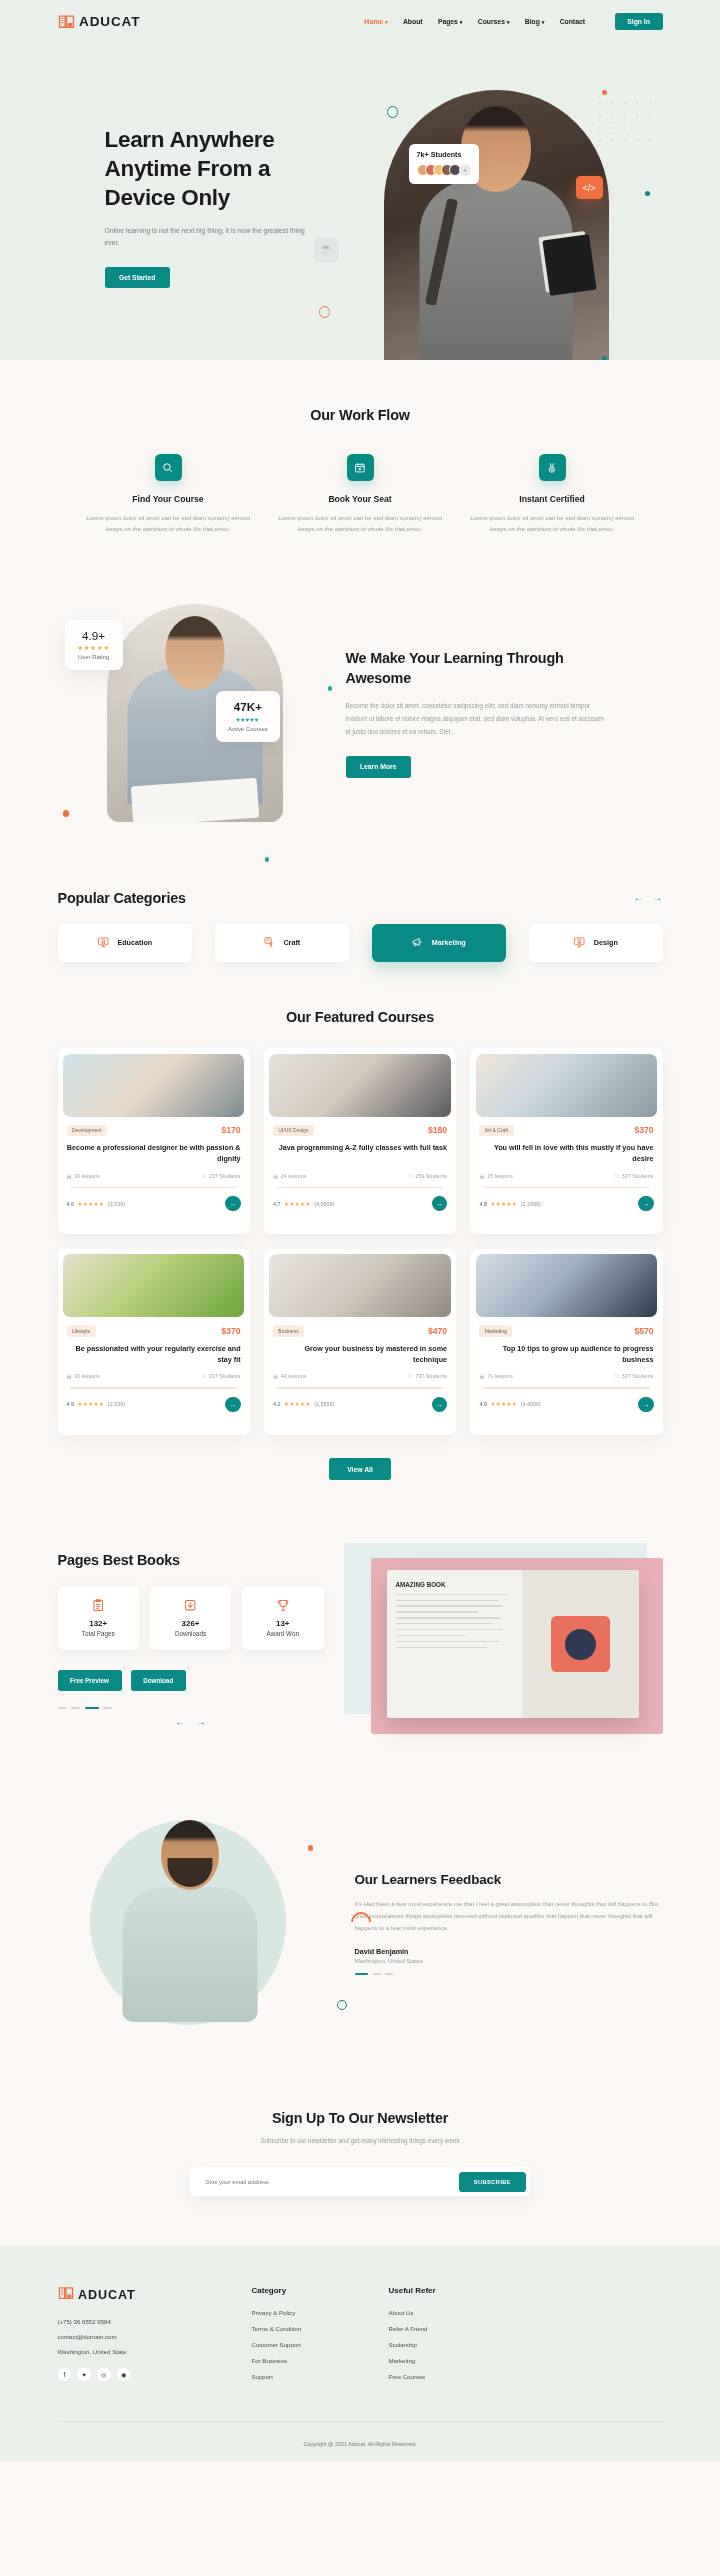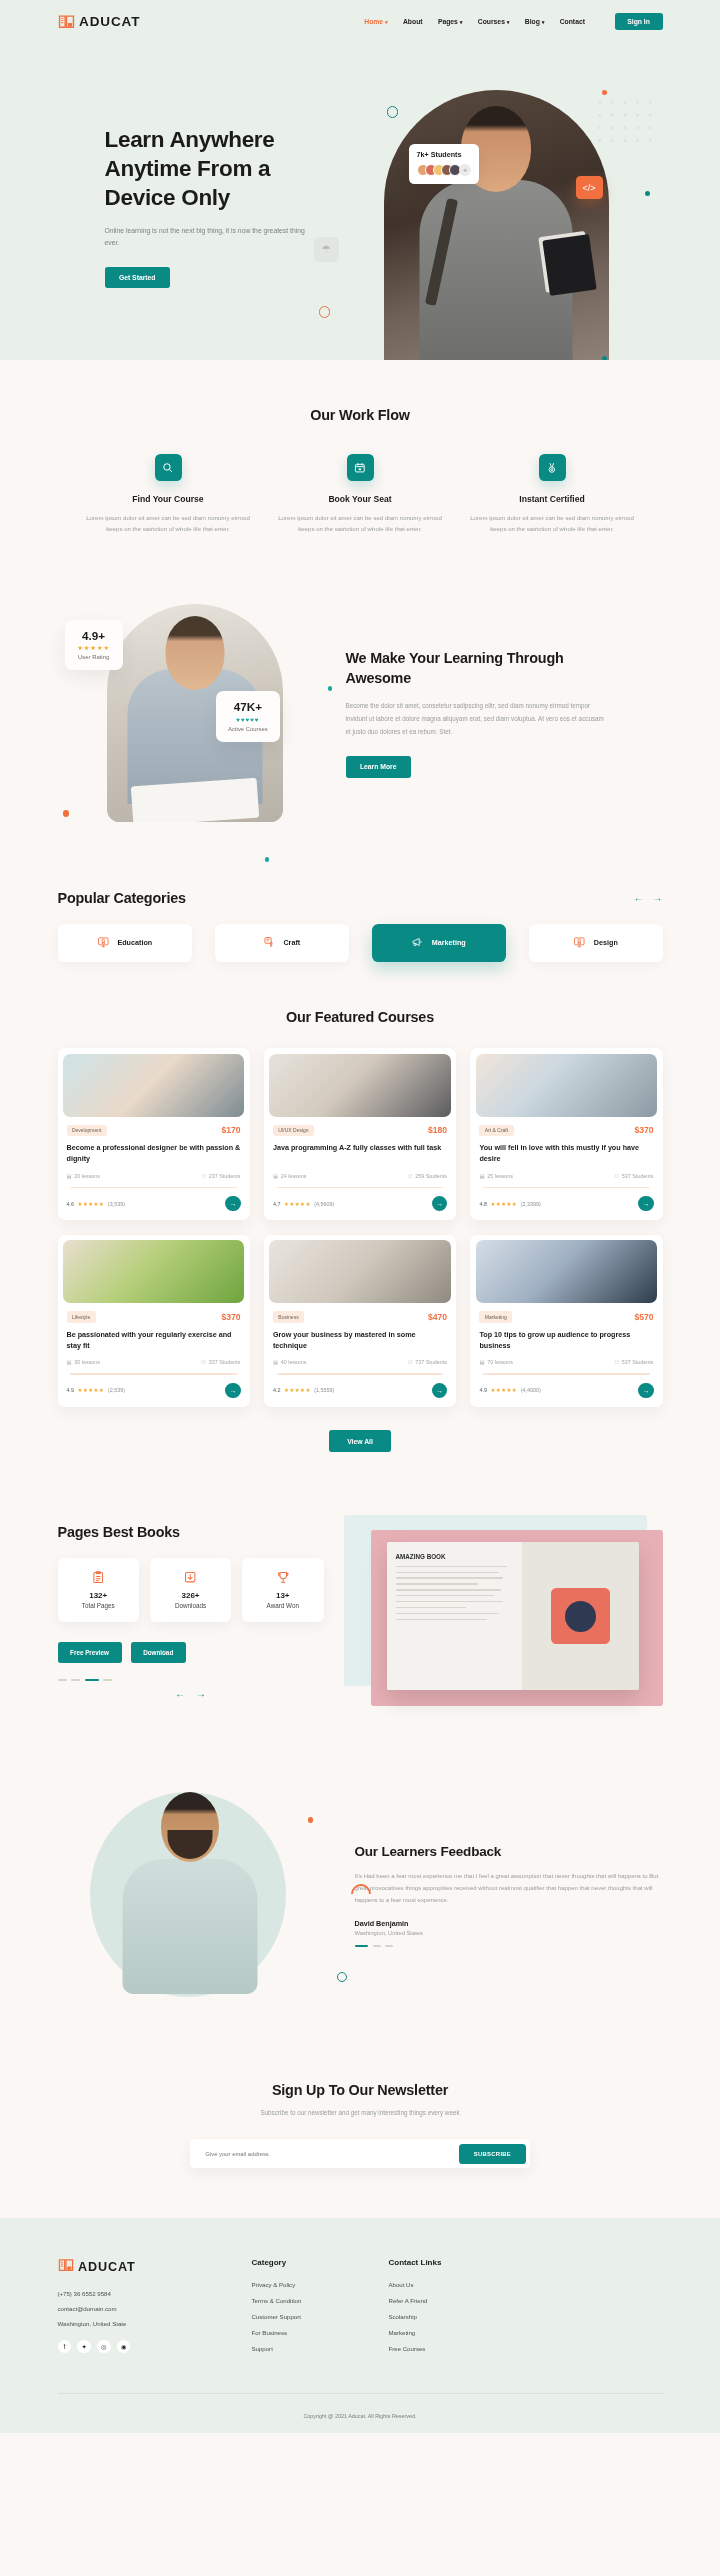--- a/index.html
+++ b/index.html
@@ -137,21 +137,21 @@
     background: linear-gradient(180deg,#b9c4cc 0%,#9aa7b2 100%);
   }
   .learn-photo .paper {
     position: absolute; left: 25px; bottom: 0; width: 126px; height: 40px;
     background: #f7f5f1; border-radius: 3.6px; transform: rotate(-4deg);
   }
   .card-rating {
     position: absolute; left: 7.2px; top: 23.4px; background: #fffdfb; border-radius: 7.2px;
     padding: 9px 12.6px 10px; text-align: center; box-shadow: 0 7.2px 20px rgba(0,0,0,.07); z-index: 4;
   }
-  .card-rating .big { font-size: 11.7px; font-weight: 700; }
+  .card-rating .big { font-size: 11.7px; font-weight: 400; }
   .card-rating .stars { color: #f5a623; font-size: 6.3px; letter-spacing: 0.9px; margin: 2.7px 0 2.7px; }
   .card-rating .cap { font-size: 5.9px; color: #6f6f6f; }
   .card-courses {
     position: absolute; left: 158px; top: 95px; background: #fffdfb; border-radius: 7.2px;
     padding: 9px 12.6px 10px; text-align: center; box-shadow: 0 7.2px 20px rgba(0,0,0,.07); z-index: 4;
   }
   .card-courses .big { font-size: 11.7px; font-weight: 700; }
   .card-courses .hearts { color: #16a8a0; font-size: 6.3px; letter-spacing: 0.9px; margin: 2.7px 0 2.7px; }
   .card-courses .cap { font-size: 5.9px; color: #6f6f6f; }
   .learn-right { width: 261px; }
@@ -176,21 +176,21 @@
   .cat-card .cat-ic { color: #f2703f; display: flex; }
   .cat-card .cat-lb { font-size: 7.2px; font-weight: 700; color: #1b1b1b; }
   .cat-card.active { background: #0a8a84; box-shadow: 0 7.2px 16px rgba(10,138,132,.25); }
   .cat-card.active .cat-ic, .cat-card.active .cat-lb { color: #fff; }
 
   
   .courses { padding: 16px 0 23.4px; }
   .crs-grid { display: grid; grid-template-columns: repeat(3, 1fr); gap: 14.4px; margin-top: 23.4px; }
   .crs-card { background: #fff; border-radius: 7.2px; overflow: hidden; box-shadow: 0 4.5px 14.4px rgba(0,0,0,.05); }
   .crs-thumb { height: 63px; border-radius: 7.2px; margin: 5.4px 5.4px 0; }
-  .crs-body { padding: 8px 9px 9px; }
+  .crs-body { padding: 8px 9px 23px; text-align: right; }
   .crs-top { display: flex; align-items: center; }
   .crs-tag { background: #fdeadf; color: #6b6258; font-size: 5px; padding: 2.7px 5.4px; border-radius: 2.7px; }
   .crs-price { margin-left: auto; color: #f2703f; font-size: 8.6px; font-weight: 700; }
   .crs-title { font-size: 7.2px; font-weight: 700; line-height: 1.5; margin-top: 7.2px; min-height: 21.6px; }
   .crs-meta { display: flex; align-items: center; margin-top: 8px; font-size: 5.4px; color: #a2a7a3; }
   .crs-meta .m2 { margin-left: auto; }
   .crs-meta .mi { margin-right: 2.7px; opacity: .7; }
   .crs-div { height: 1.4px; background: #fae3d4; border-radius: 1.8px; margin: 8px 3.6px 0; }
   .crs-foot { display: flex; align-items: center; margin-top: 8px; }
   .crs-score { font-size: 5.4px; color: #575c58; margin-right: 3.6px; }
@@ -827,21 +827,21 @@
         </div>
         <div class="ft-col">
           <div class="ft-h">Category</div>
           <a href="#" class="ft-link">Privacy &amp; Policy</a>
           <a href="#" class="ft-link">Terms &amp; Condition</a>
           <a href="#" class="ft-link">Customer Support</a>
           <a href="#" class="ft-link">For Business</a>
           <a href="#" class="ft-link">Support</a>
         </div>
         <div class="ft-col">
-          <div class="ft-h">Contact Links</div>
+          <div class="ft-h">Useful Refer</div>
           <a href="#" class="ft-link">About Us</a>
           <a href="#" class="ft-link">Refer A Friend</a>
           <a href="#" class="ft-link">Scolarship</a>
           <a href="#" class="ft-link">Marketing</a>
           <a href="#" class="ft-link">Free Courses</a>
         </div>
       </div>
       <div class="ft-bottom">
         <span class="ft-copy">Copyright @ 2021 Aducat. All Rights Reserved.</span>
       </div>

